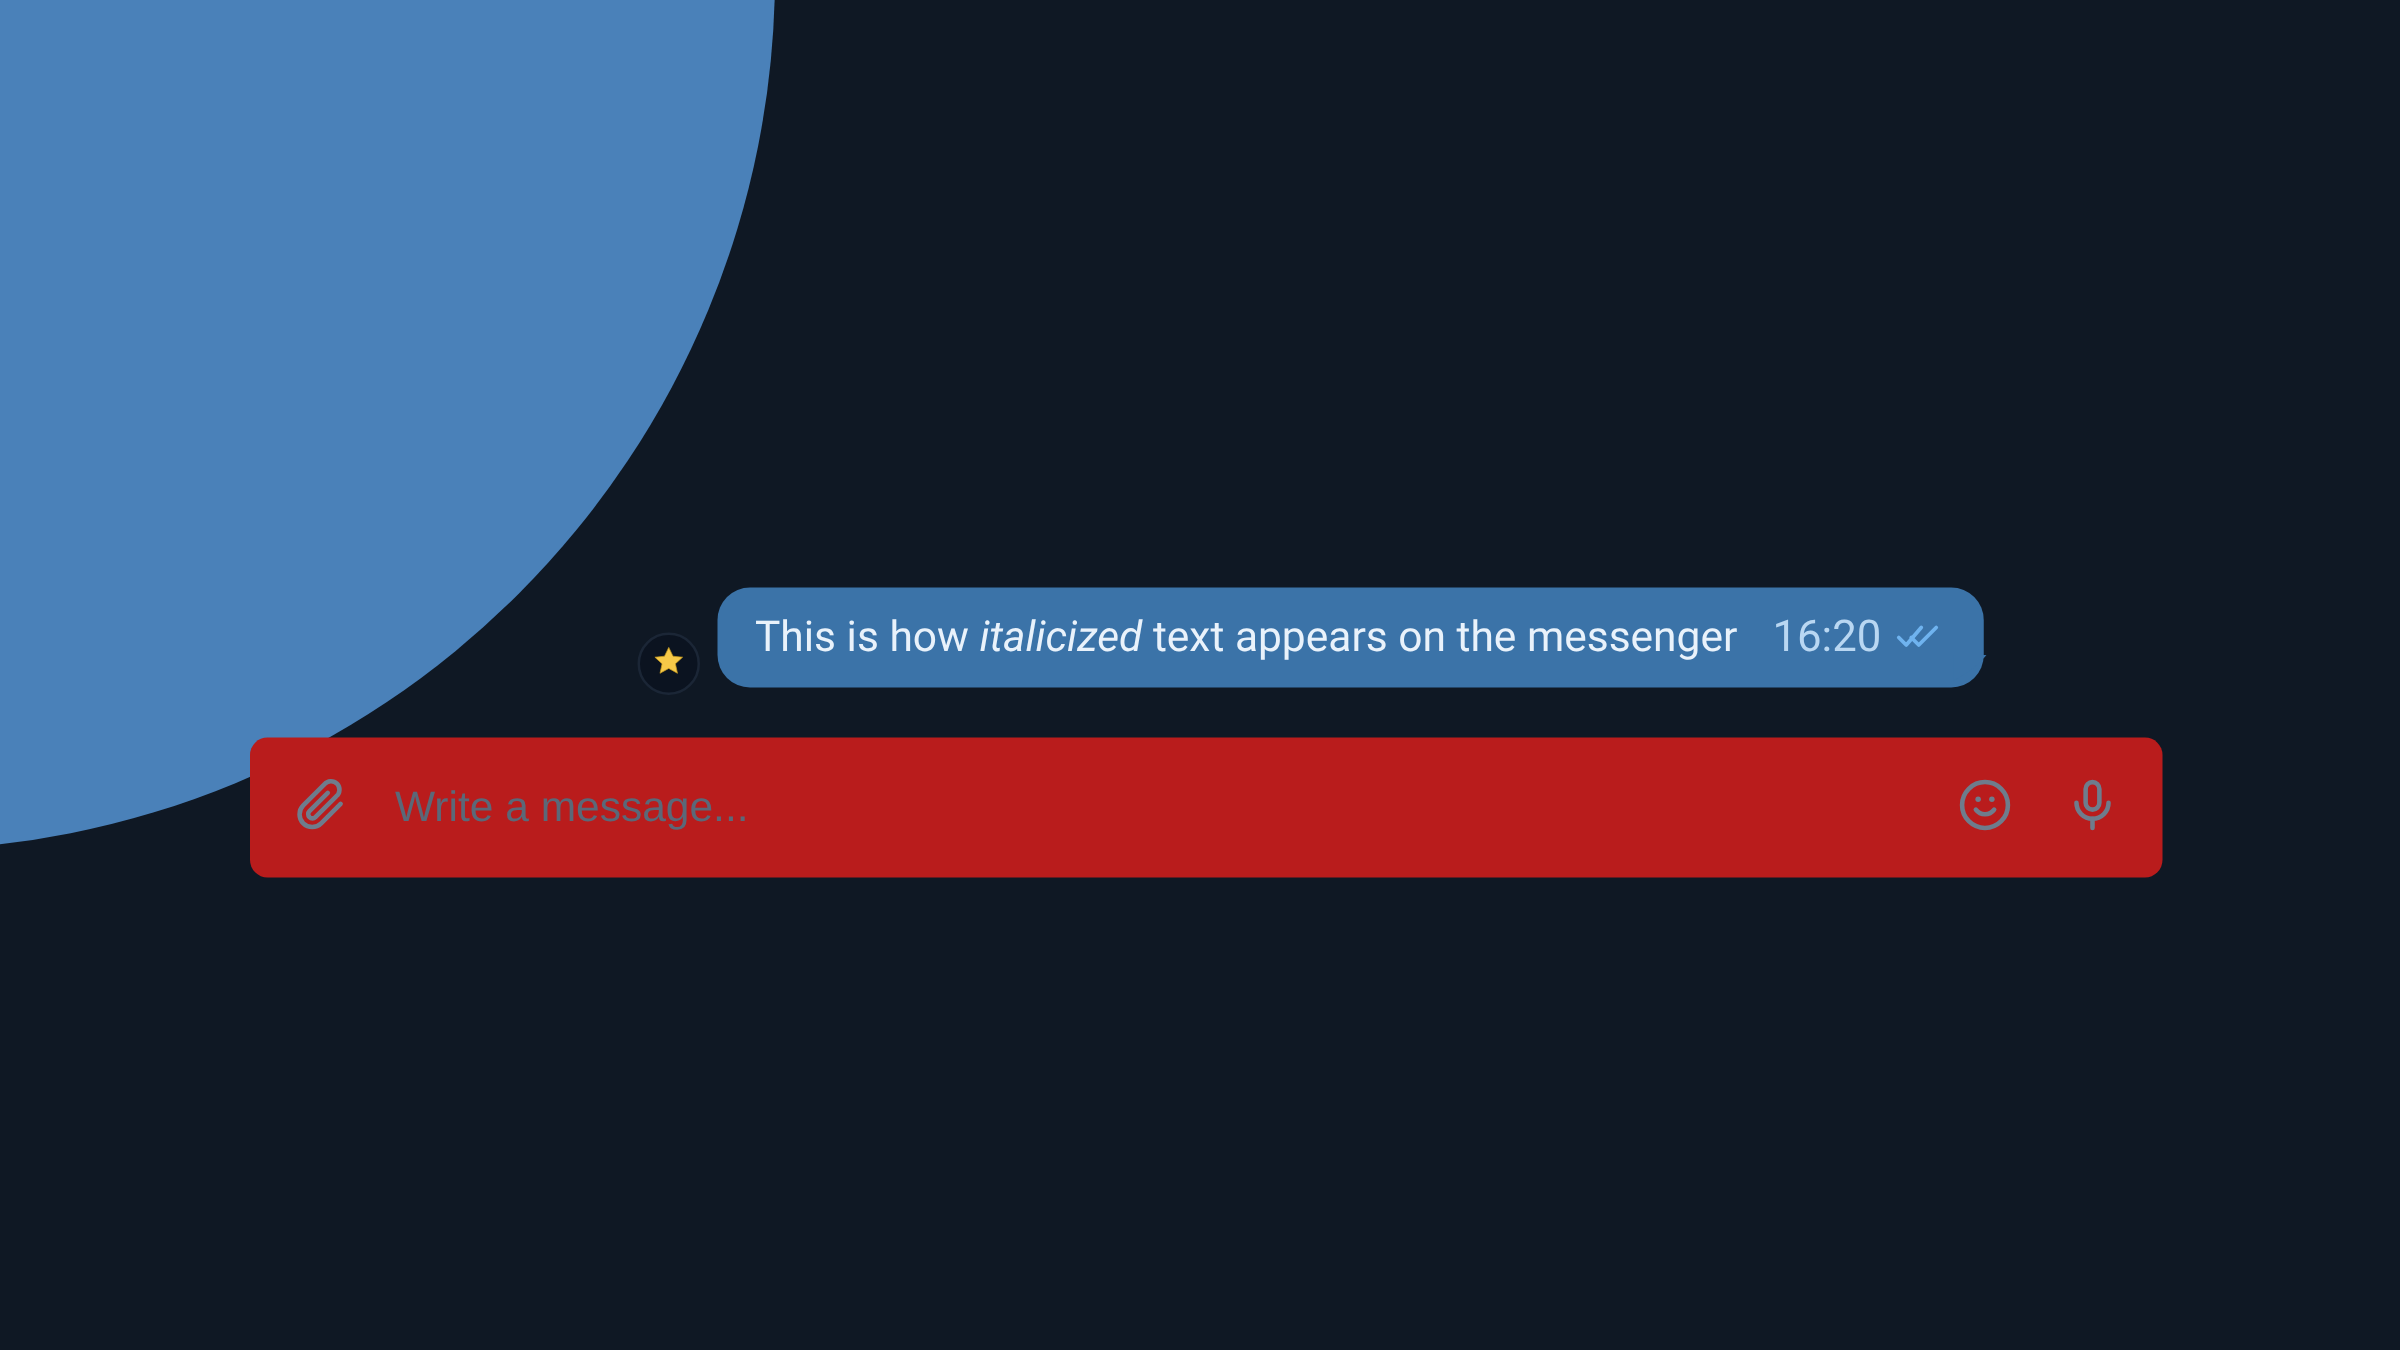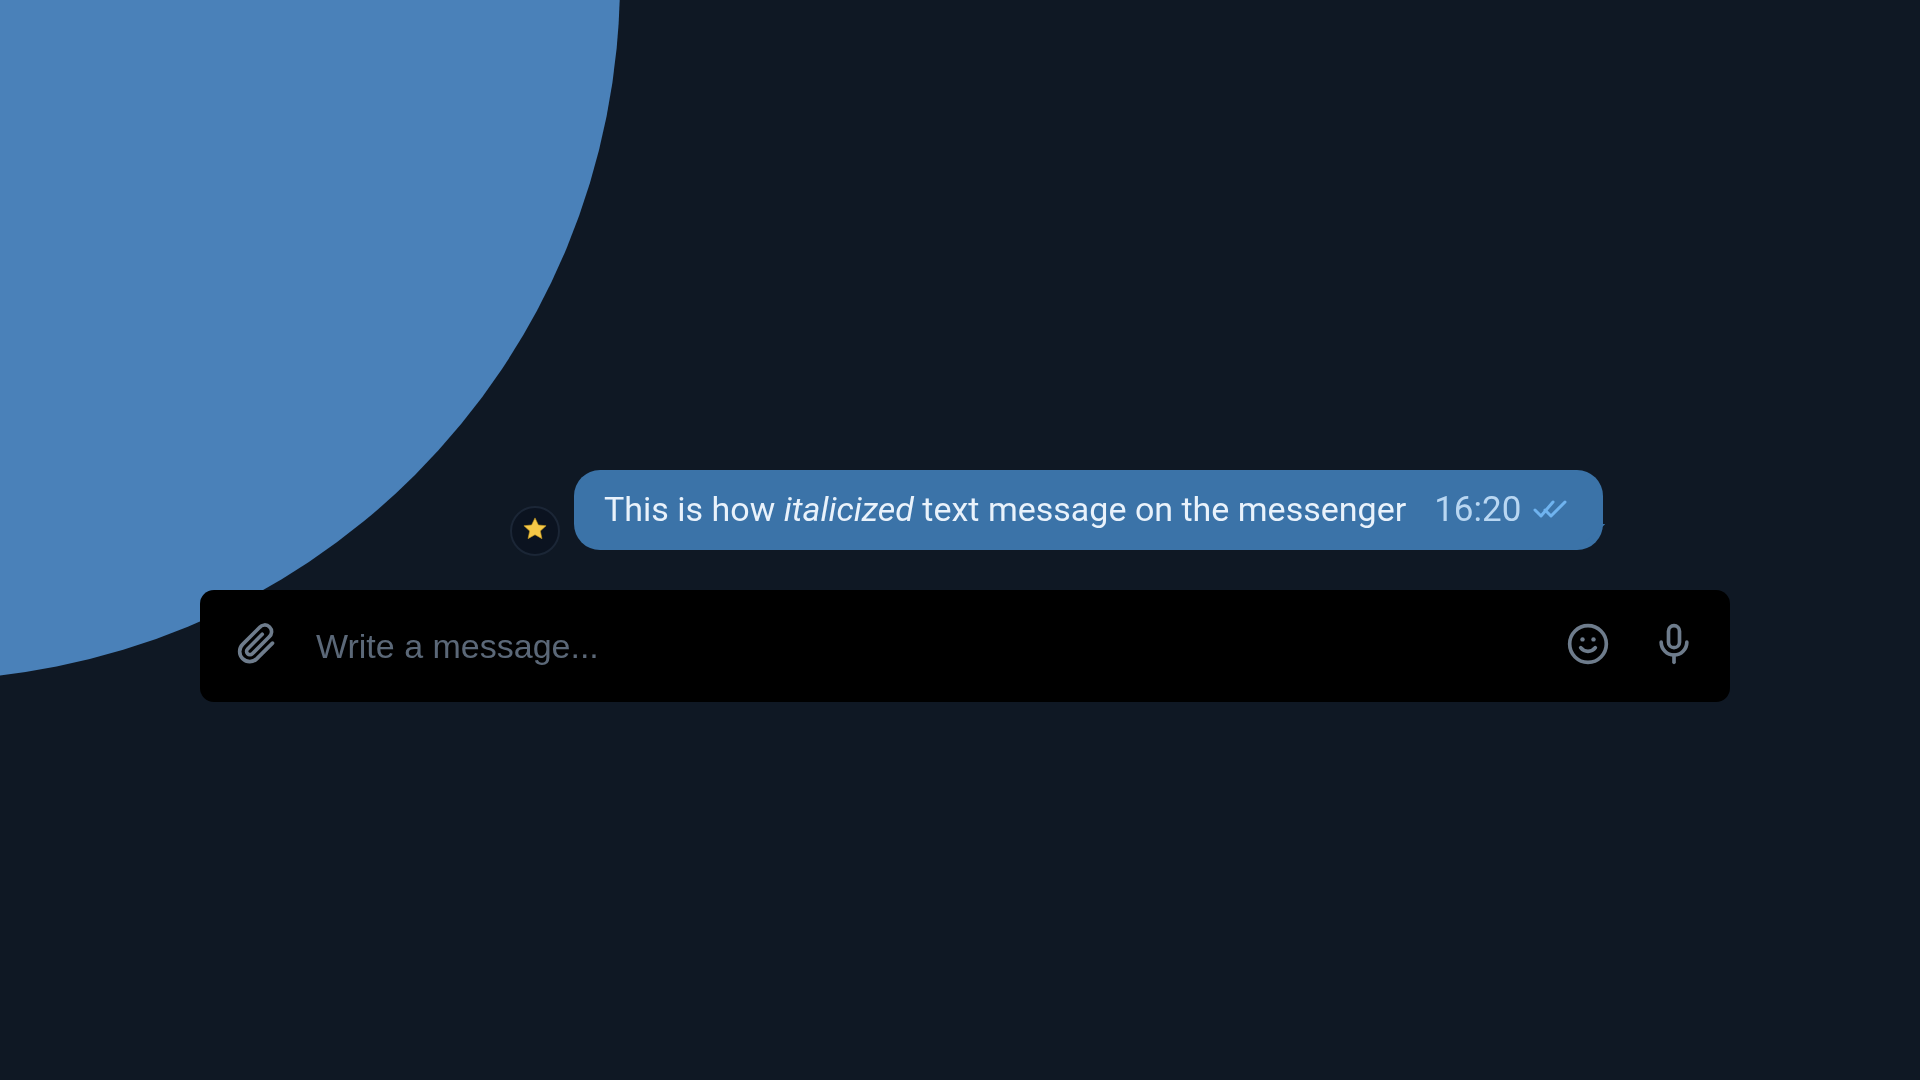--- a/index.html
+++ b/index.html
@@ -91,21 +91,21 @@
       color: #b9d7f2;
     }
     .bubble .checks svg { width: 36px; height: 26px; display: block; }
 
     .input-bar {
       position: absolute;
       left: 0;
       top: 120px;
       width: 100%;
       height: 112px;
-      background: #000000;
+      background: #b91c1c;
       border-radius: 14px;
       display: flex;
       align-items: center;
       padding: 0 30px;
       gap: 34px;
     }
     .input-bar .icon-btn {
       width: 52px;
       height: 52px;
       display: flex;
@@ -136,21 +136,21 @@
     <div class="star-badge">
       <span>
         <svg viewBox="0 0 24 24">
             <path fill="#f6c948" stroke="#c79a1e" stroke-width="0.5" d="M12 2.5l2.9 6.06 6.6.67-4.93 4.5 1.4 6.52L12 16.9l-5.97 3.35 1.4-6.52L2.5 9.23l6.6-.67L12 2.5z"></path>
           </svg>
       </span>
     </div>
 
     <div class="bubble">
       <span class="text">
-        <span>This is how </span><em>italicized</em><span> text message on the messenger</span>
+        <span>This is how </span><em>italicized</em><span> text appears on the messenger</span>
       </span>
       <span class="meta">
         <span>16:20</span>
         <span class="checks">
           <svg viewBox="0 0 36 24">
             <path d="M2 12 l6 6 L20 4" fill="none" stroke="#6fb3ef" stroke-width="3" stroke-linecap="round" stroke-linejoin="round"></path>
             <path d="M12 12 l6 6 L32 4" fill="none" stroke="#6fb3ef" stroke-width="3" stroke-linecap="round" stroke-linejoin="round"></path>
           </svg>
         </span>
       </span>

